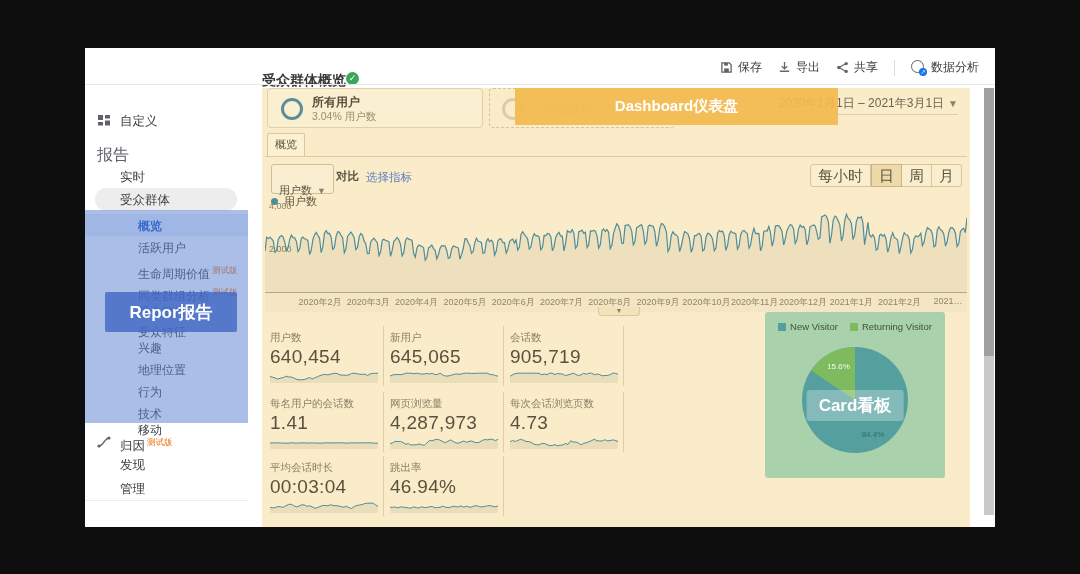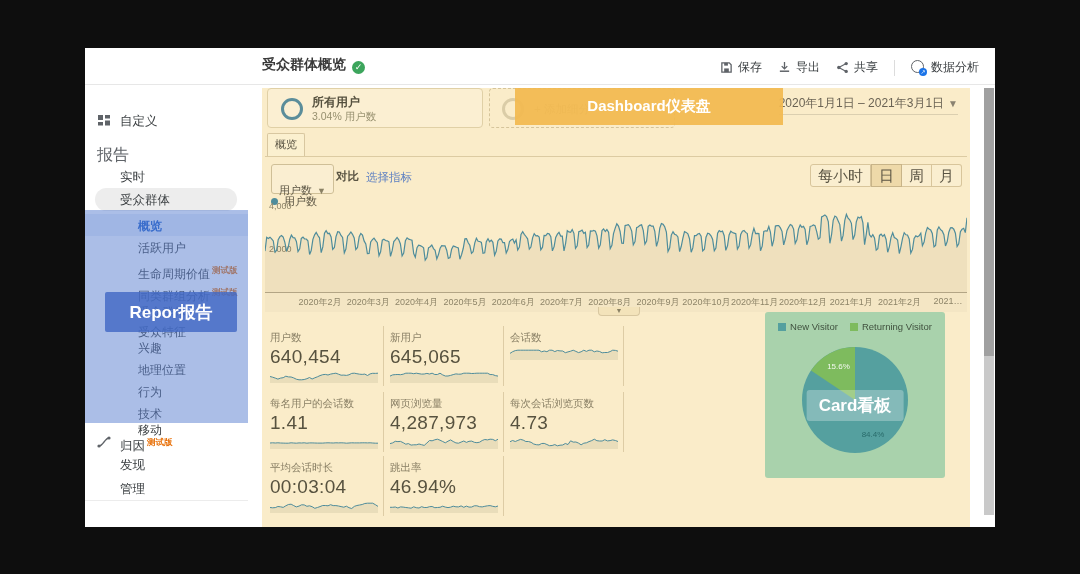--- a/index.html
+++ b/index.html
@@ -1,60 +1,60 @@
 <!DOCTYPE html>
 <html style="--cream: #FAECC9; --overlay-blue: rgba(88,126,208,0.5); --overlay-blue-label: rgba(66,105,196,0.82); --overlay-orange: rgba(242,185,80,0.93); --overlay-green: #A9D2AC; --line-teal: #4E8C9B; --beta-orange: #E8710A; --link-blue: #5C7FC2; --badge-green: #3CA55C;"><head>
 <meta charset="utf-8">
 <style>
   html,body{margin:0;padding:0;background:#0e0e0e;width:1080px;height:574px;overflow:hidden;
     font-family:"Liberation Sans","DejaVu Sans",sans-serif;-webkit-font-smoothing:antialiased;}
   .stage{position:relative;width:1080px;height:574px;background:#0e0e0e;}
   .window{position:absolute;left:85px;top:48px;width:910px;height:479px;background:#ffffff;overflow:hidden;}
   .hdr-divider{position:absolute;left:0;top:36px;width:100%;height:1px;background:#e7e7e7;}
-  .page-title{position:absolute;left:177px;top:8px;font-size:14px;font-weight:bold;color:#3a3a3a;display:flex;align-items:flex-end;gap:6px;}
+  .page-title{position:absolute;left:177px;top:24px;font-size:14px;font-weight:bold;color:#3a3a3a;display:flex;align-items:flex-start;}
   .title-badge{display:inline-block;width:13px;height:13px;border-radius:50%;background:var(--badge-green);color:#fff;
     font-size:9px;line-height:13px;text-align:center;font-weight:bold;}
   .top-actions{position:absolute;right:16px;top:11px;display:flex;align-items:center;gap:16px;font-size:12px;color:#3c4043;}
   .top-actions .act{display:flex;align-items:center;gap:5px;cursor:pointer;}
   .top-actions svg{display:block;}
   .vsep{width:1px;height:16px;background:#dcdcdc;}
   .ins-badge{position:relative;display:inline-block;width:15px;height:15px;}
   .ins-badge .ring{position:absolute;left:0;top:0;width:11px;height:11px;border:1.6px solid #5f6368;border-radius:50%;}
   .ins-badge .dotb{position:absolute;right:-1px;bottom:-1px;width:8px;height:8px;background:#1a73e8;border-radius:50%;color:#fff;font-size:6px;line-height:8px;text-align:center;}
 
   
   .sidebar{position:absolute;left:0;top:37px;width:170px;height:442px;background:#fff;}
   .sb-item{position:absolute;left:0;width:170px;height:22px;line-height:22px;font-size:12.5px;color:#3c4043;
     padding-left:35px;box-sizing:border-box;white-space:nowrap;cursor:pointer;}
   .sb-item.section{font-size:16px;color:#5f6368;padding-left:12px;cursor:default;}
   .sb-item.sub{padding-left:53px;font-size:12px;}
   .sb-item.selected{color:#1a5cc8;font-weight:bold;}
   .sb-sel-band{position:absolute;left:0;width:163px;height:22px;background:#e8eef9;}
   .sb-pill{position:absolute;left:10px;width:142px;height:23px;background:#ededed;border-radius:12px;}
-  .sb-beta{font-size:8.5px;color:var(--beta-orange);vertical-align:super;margin-left:2px;font-weight:bold;}
+  .sb-beta{font-size:8.5px;color:var(--beta-orange);vertical-align:super;margin-left:2px;font-weight:normal;}
   .sb-icon{position:absolute;left:12px;top:4px;width:14px;height:14px;}
   .sb-bottom-divider{position:absolute;left:0;top:452px;width:163px;height:1px;background:#ececec;}
   .blue-overlay{position:absolute;left:0;top:162px;width:163px;height:213px;background:var(--overlay-blue);pointer-events:none;}
   .report-label-box{position:absolute;left:20px;top:244px;width:132px;height:40px;background:var(--overlay-blue-label);
     border-radius:2px;display:flex;align-items:center;justify-content:center;color:#fff;font-size:17px;font-weight:bold;pointer-events:none;text-align:center;}
 
   
   .panel{position:absolute;left:177px;top:40px;width:708px;height:467px;background:var(--cream);}
   .date-range{position:absolute;right:12px;top:7px;font-size:12px;color:#6a6354;border-bottom:1px solid rgba(0,0,0,0.12);
     padding-bottom:2px;cursor:pointer;}
   .date-range .caret{color:#8a8270;font-size:10px;margin-left:4px;}
   .seg-card{position:absolute;left:5px;top:0;width:216px;height:40px;border:1px solid #e0d0a6;border-radius:4px;
     background:rgba(255,255,255,0.18);box-sizing:border-box;cursor:pointer;}
   .seg-ring{position:absolute;left:13px;top:9px;width:16px;height:16px;border:3px solid #5b8d9a;border-radius:50%;}
   .seg-title{position:absolute;left:44px;top:5px;font-size:12px;font-weight:bold;color:#55503e;}
   .seg-sub{position:absolute;left:44px;top:21px;font-size:10.5px;color:#97906f;}
   .seg-add{position:absolute;left:227px;top:0;width:186px;height:40px;border:1px dashed #d5c49a;border-radius:4px;box-sizing:border-box;cursor:pointer;}
   .seg-add .ring{position:absolute;left:12px;top:9px;width:16px;height:16px;border:3px solid #ccbf98;border-radius:50%;opacity:.7;}
   .seg-add .txt{position:absolute;left:44px;top:13px;font-size:11.5px;color:#bfb38c;}
-  .orange-overlay{position:absolute;left:253px;top:0;width:268px;height:37px;background:var(--overlay-orange);
+  .orange-overlay{position:absolute;left:253px;top:0;width:323px;height:37px;background:var(--overlay-orange);
     display:flex;align-items:center;justify-content:center;color:#fff;font-size:15px;font-weight:bold;pointer-events:none;}
 
   .tab{position:absolute;left:5px;top:45px;width:38px;height:23px;background:#fbf0cf;border:1px solid #d8c7a0;border-bottom:none;
     border-radius:2px 2px 0 0;box-sizing:border-box;font-size:11px;color:#5a5443;text-align:center;line-height:21px;cursor:pointer;}
   .tabline{position:absolute;left:3px;top:68px;width:702px;height:1px;background:#dccba2;}
   .metric-dd{position:absolute;left:9px;top:76px;height:25px;border:1px solid #cfbf97;border-radius:3px;background:rgba(255,255,255,0.15);
     font-size:11px;color:#5a5443;line-height:23px;padding:14px 7px;box-sizing:border-box;cursor:pointer;}
   .metric-dd .caret{font-size:9px;color:#8a8164;margin-left:5px;}
   .vs-label{position:absolute;left:74px;top:81px;font-size:11.5px;font-weight:bold;color:#5a5443;}
   .pick-metric{position:absolute;left:104px;top:82px;font-size:11.5px;color:var(--link-blue);cursor:pointer;}
@@ -250,20 +250,21 @@
           <div class="metric-cell brd" style="left: 128px; top: 238px;">
             <div class="m-label">新用户</div>
             <div class="m-value">645,065</div>
             <svg width="108" height="13" class="m-spark">
               <path d="M0.0,6.1L2.6,4.9L5.3,4.6L7.9,4.5L10.5,4.7L13.2,4.2L15.8,3.2L18.4,3.2L21.1,3.2L23.7,3.7L26.3,3.2L29.0,3.7L31.6,4.1L34.2,4.0L36.9,3.4L39.5,4.0L42.1,3.2L44.8,4.5L47.4,4.5L50.0,3.2L52.7,4.9L55.3,6.0L58.0,6.0L60.6,5.4L63.2,4.6L65.9,3.9L68.5,4.2L71.1,4.1L73.8,3.2L76.4,3.2L79.0,3.2L81.7,3.5L84.3,3.4L86.9,3.2L89.6,3.2L92.2,3.2L94.8,3.2L97.5,3.2L100.1,4.5L102.7,4.6L105.4,5.6L108.0,6.1L108,13L0,13Z" fill="rgba(90,90,60,0.10)"></path>
               <path d="M0.0,6.1L2.6,4.9L5.3,4.6L7.9,4.5L10.5,4.7L13.2,4.2L15.8,3.2L18.4,3.2L21.1,3.2L23.7,3.7L26.3,3.2L29.0,3.7L31.6,4.1L34.2,4.0L36.9,3.4L39.5,4.0L42.1,3.2L44.8,4.5L47.4,4.5L50.0,3.2L52.7,4.9L55.3,6.0L58.0,6.0L60.6,5.4L63.2,4.6L65.9,3.9L68.5,4.2L71.1,4.1L73.8,3.2L76.4,3.2L79.0,3.2L81.7,3.5L84.3,3.4L86.9,3.2L89.6,3.2L92.2,3.2L94.8,3.2L97.5,3.2L100.1,4.5L102.7,4.6L105.4,5.6L108.0,6.1" fill="none" stroke="#4E8C9B" stroke-width="1"></path>
             </svg>
           </div>
           <div class="metric-cell brd" style="left: 248px; top: 238px;">
             <div class="m-label">会话数</div>
+            <div class="m-value">905,719</div>
             <svg width="108" height="13" class="m-spark">
               <path d="M0.0,6.4L2.6,4.7L5.3,3.6L7.9,3.2L10.5,3.2L13.2,3.2L15.8,3.2L18.4,3.2L21.1,3.2L23.7,3.2L26.3,3.2L29.0,3.2L31.6,4.8L34.2,4.0L36.9,4.7L39.5,3.2L42.1,3.2L44.8,4.6L47.4,3.5L50.0,3.9L52.7,4.0L55.3,5.7L58.0,4.9L60.6,4.2L63.2,3.2L65.9,4.4L68.5,5.6L71.1,4.8L73.8,3.2L76.4,4.4L79.0,3.2L81.7,3.2L84.3,4.8L86.9,4.0L89.6,4.5L92.2,5.8L94.8,5.5L97.5,5.5L100.1,4.6L102.7,3.2L105.4,3.4L108.0,4.2L108,13L0,13Z" fill="rgba(90,90,60,0.10)"></path>
               <path d="M0.0,6.4L2.6,4.7L5.3,3.6L7.9,3.2L10.5,3.2L13.2,3.2L15.8,3.2L18.4,3.2L21.1,3.2L23.7,3.2L26.3,3.2L29.0,3.2L31.6,4.8L34.2,4.0L36.9,4.7L39.5,3.2L42.1,3.2L44.8,4.6L47.4,3.5L50.0,3.9L52.7,4.0L55.3,5.7L58.0,4.9L60.6,4.2L63.2,3.2L65.9,4.4L68.5,5.6L71.1,4.8L73.8,3.2L76.4,4.4L79.0,3.2L81.7,3.2L84.3,4.8L86.9,4.0L89.6,4.5L92.2,5.8L94.8,5.5L97.5,5.5L100.1,4.6L102.7,3.2L105.4,3.4L108.0,4.2" fill="none" stroke="#4E8C9B" stroke-width="1"></path>
             </svg>
           </div>
           <div class="metric-cell brd" style="left: 8px; top: 304px;">
             <div class="m-label">每名用户的会话数</div>
             <div class="m-value">1.41</div>
             <svg width="108" height="13" class="m-spark">
               <path d="M0.0,7.0L2.6,6.8L5.3,7.0L7.9,6.8L10.5,7.0L13.2,7.1L15.8,7.2L18.4,7.2L21.1,6.8L23.7,7.0L26.3,7.2L29.0,6.9L31.6,7.0L34.2,6.8L36.9,7.2L39.5,6.9L42.1,6.9L44.8,7.0L47.4,7.1L50.0,7.1L52.7,7.1L55.3,6.9L58.0,6.8L60.6,6.9L63.2,7.0L65.9,6.8L68.5,6.9L71.1,6.8L73.8,6.9L76.4,7.2L79.0,7.0L81.7,6.8L84.3,6.9L86.9,6.9L89.6,6.9L92.2,6.8L94.8,6.8L97.5,6.9L100.1,6.8L102.7,7.0L105.4,7.2L108.0,7.2L108,13L0,13Z" fill="rgba(90,90,60,0.10)"></path>

